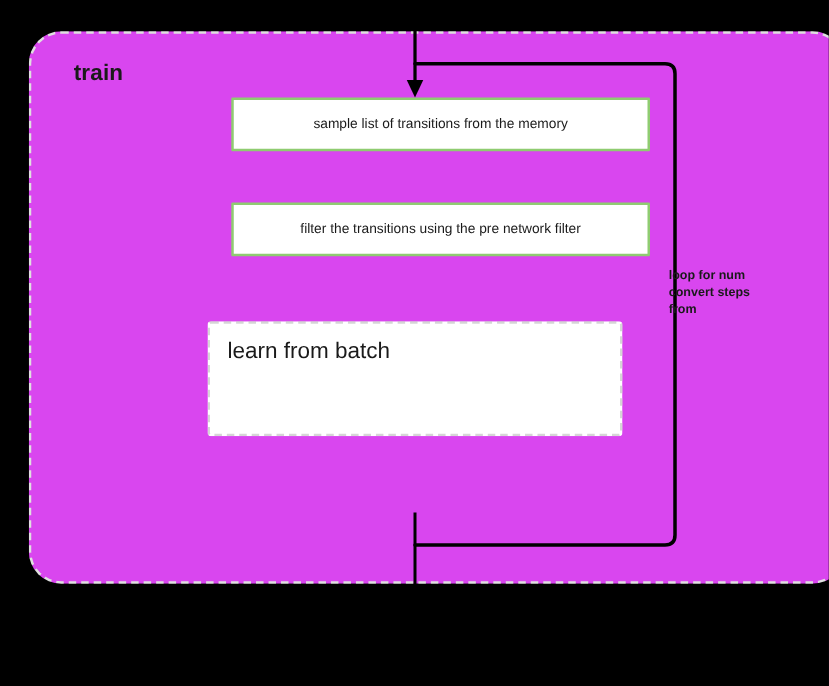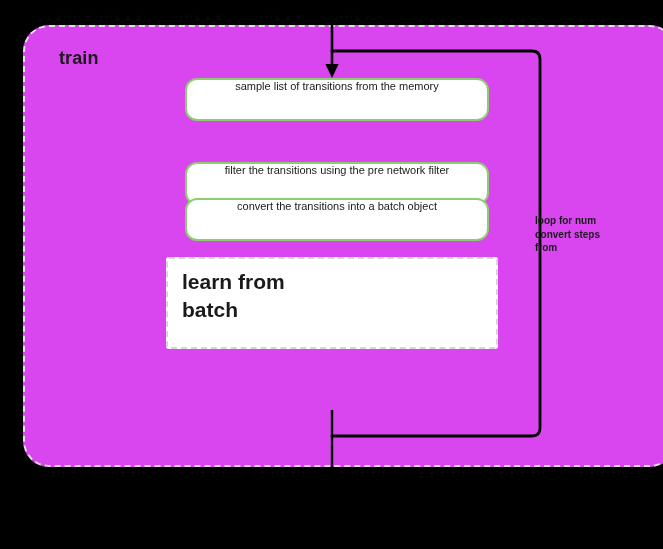--- a/index.html
+++ b/index.html
@@ -46,27 +46,28 @@
     font-weight: bold;
     color: #1a1a1a;
     letter-spacing: 0.1px;
     white-space: nowrap;
   }
 
   
   .green-box {
     position: absolute;
     left: 185px;
-    width: 304px;
+    width: 335px;
     height: 43px;
     box-sizing: border-box;
     background: #ffffff;
     border: 2px solid #8fcc71;
-    border-radius: 12px;
+    border-radius: 1px;
     display: flex;
+    align-items: center;
     justify-content: center;
   }
   .green-box span {
     font-size: 11px;
     color: #1a1a1a;
     line-height: 1.2;
     text-align: center;
     white-space: nowrap;
   }
 
@@ -85,22 +86,22 @@
     box-sizing: border-box;
     background: #ffffff;
     border: 2px dashed #d6d6d6;
     border-radius: 3px;
   }
   .inner-block-title {
     position: absolute;
     left: 14px;
     top: 9px;
     width: 140px;
-    font-size: 21px;
-    font-weight: bold;
+    font-size: 18px;
+    font-weight: normal;
     color: #1a1a1a;
     line-height: 1.35;
   }
 
   
   #wires {
     position: absolute;
     left: 0;
     top: 0;
     width: 663px;
@@ -130,23 +131,20 @@
   </div>
 
   <div class="green-box gb-1">
     <span>sample list of transitions from the memory</span>
   </div>
 
   <div class="green-box gb-2">
     <span>filter the transitions using the pre network filter</span>
   </div>
 
-  <div class="green-box gb-3">
-    <span>convert the transitions into a batch object</span>
-  </div>
 
   <div class="inner-block">
     <div class="inner-block-title">learn from batch</div>
   </div>
 
 
   <svg id="wires" viewBox="0 0 663 549" width="663" height="549">
 
     <path d="M332,0 L332,68" fill="none" stroke="#000000" stroke-width="2.6"></path>
 

